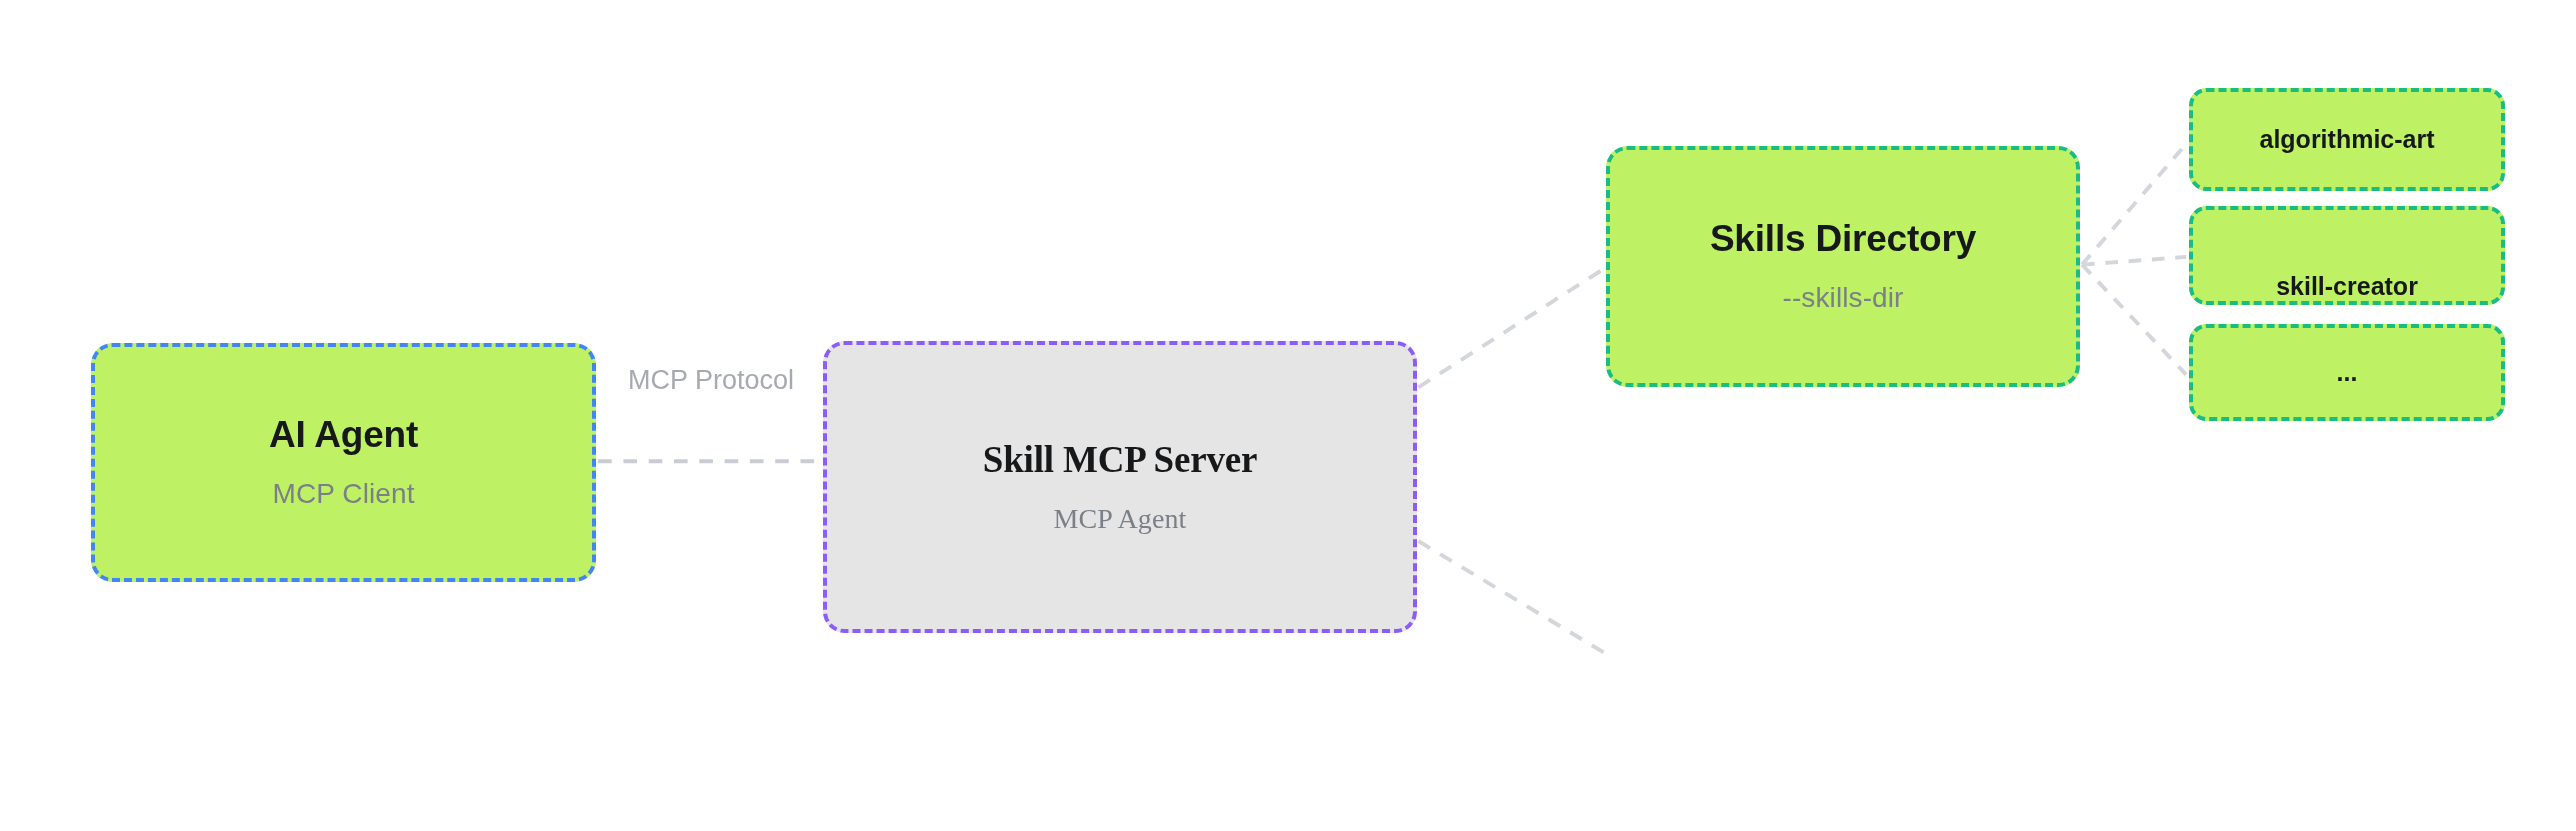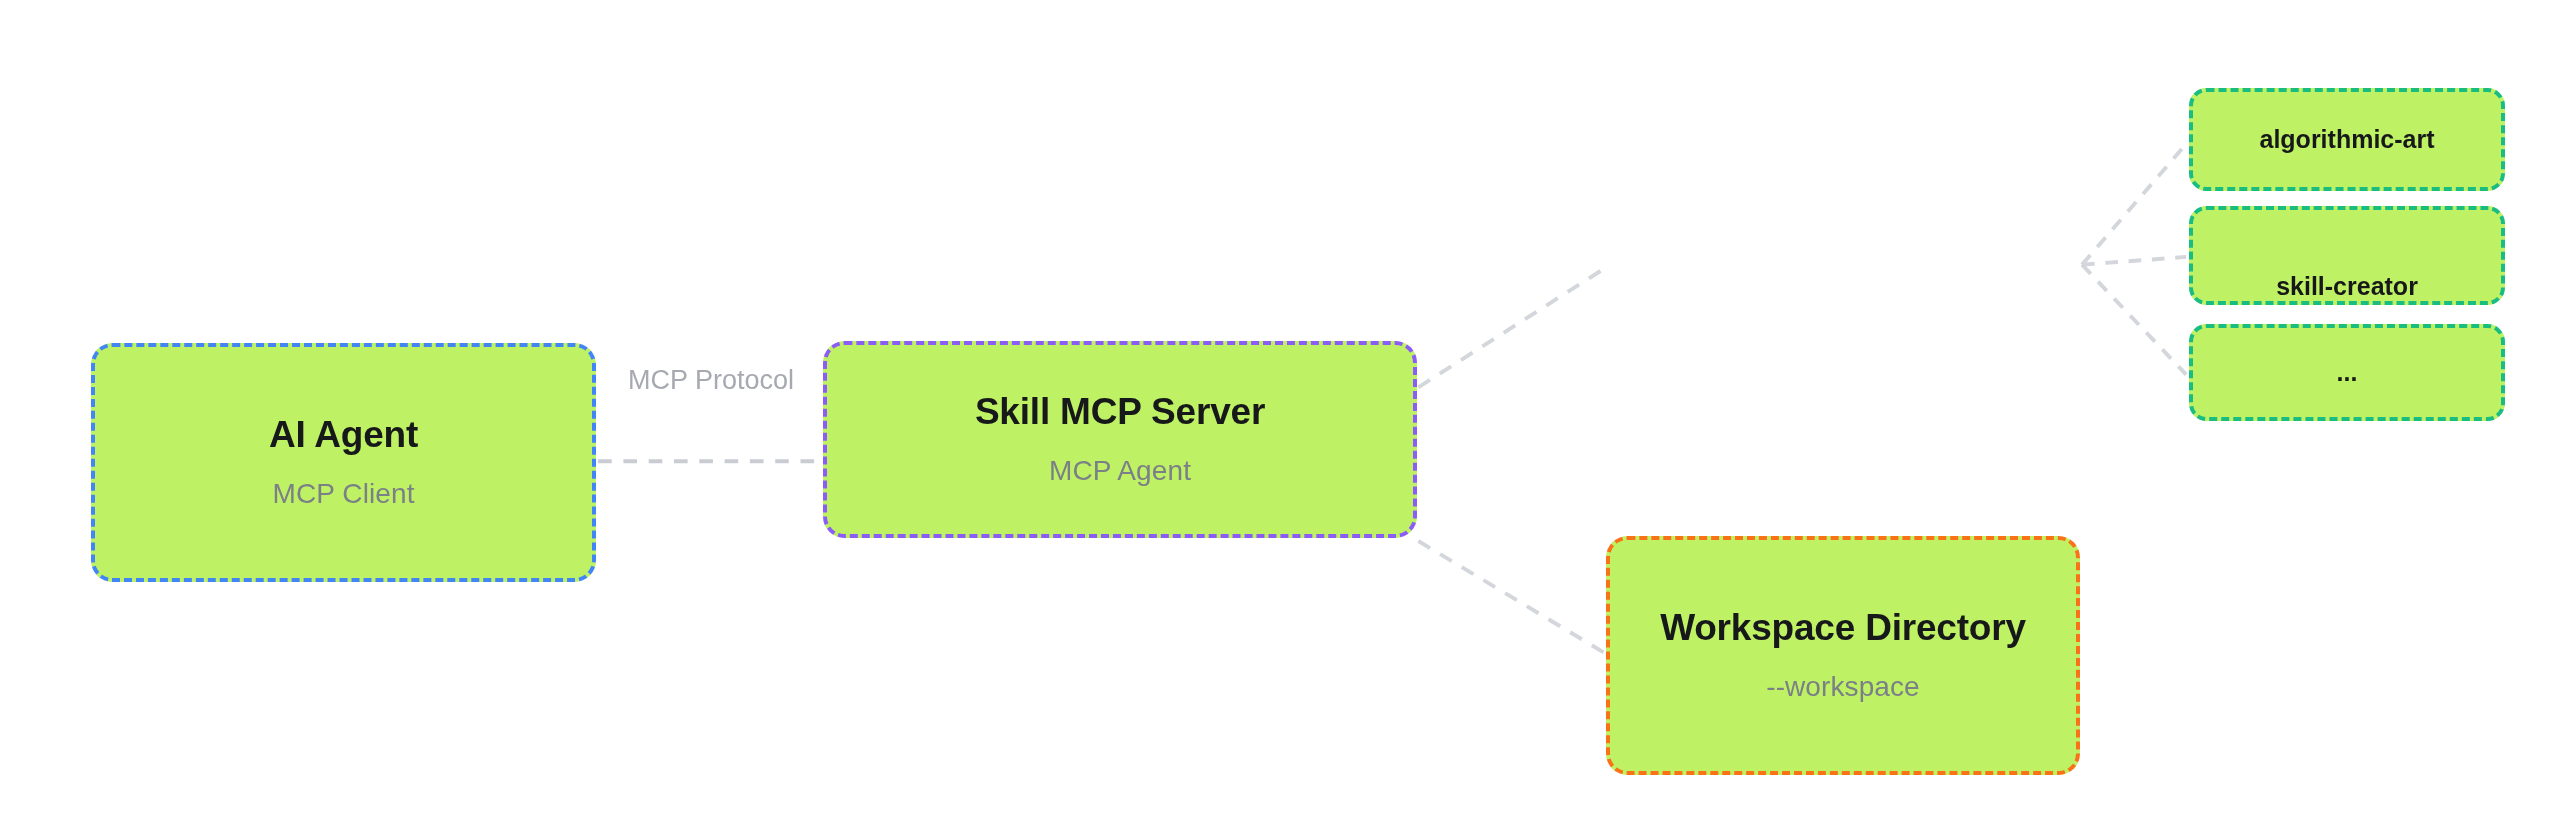--- a/index.html
+++ b/index.html
@@ -50,23 +50,24 @@
   .node-primary .node-title { font-size: 37px; }
   .node-primary .node-subtitle { font-size: 28px; margin-top: 21.4px; }
 
   .node-agent {
     left: 91px;  top: 343px;
     width: 505px; height: 239px;
     border: 4.9px dashed #4285f4;
   }
   .node-server {
     left: 823px; top: 341px;
-    width: 594px; height: 197px;
+    width: 594px; height: 292px;
     border: 4.9px dashed #8b5cf6;
-    background: #bef264;
+    background: #e5e5e5;
+    font-family: Liberation Serif, serif;
   }
   .node-skills {
     left: 1606px; top: 146px;
     width: 474px; height: 241px;
     border: 4.9px dashed #18bd7f;
   }
   .node-workspace {
     left: 1606px; top: 536px;
     width: 474px; height: 239px;
     border: 4.9px dashed #f97316;
@@ -122,25 +123,25 @@
   <div class="node node-primary node-agent">
     <div class="node-title">AI Agent</div>
     <div class="node-subtitle">MCP Client</div>
   </div>
 
   <div class="node node-primary node-server">
     <div class="node-title">Skill MCP Server</div>
     <div class="node-subtitle">MCP Agent</div>
   </div>
 
+  <div class="node node-primary node-skills">
+    <div class="node-title">Skills Directory</div>
+    <div class="node-subtitle">--skills-dir</div>
+  </div>
 
-  <div class="node node-primary node-workspace">
-    <div class="node-title">Workspace Directory</div>
-    <div class="node-subtitle">--workspace</div>
-  </div>
 
   <div class="node node-leaf leaf-0">
     <div class="node-title">algorithmic-art</div>
   </div>
   <div class="node node-leaf leaf-1">
     <div class="node-title">skill-creator</div>
   </div>
   <div class="node node-leaf leaf-2">
     <div class="node-title">...</div>
   </div>

